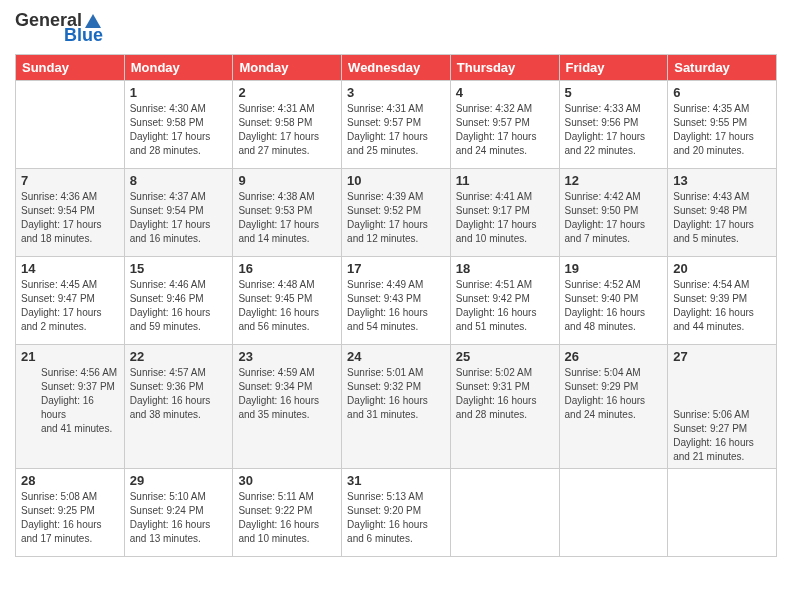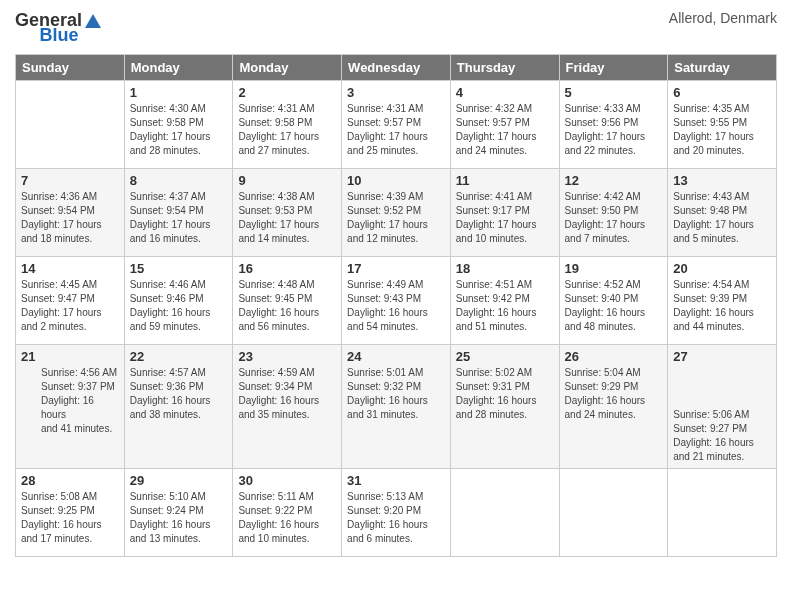--- a/index.html
+++ b/index.html
@@ -47,21 +47,21 @@
     .location {
       font-size: 14px;
       color: #555;
     }
     .calendar {
       width: 100%;
       border-collapse: collapse;
       font-size: 10.5px;
     }
     .calendar thead th {
-      background-color: #737373;
+      background-color: #ef4444;
       color: #fff;
       text-align: left;
       padding: 5px 6px;
       font-size: 13px;
       font-weight: bold;
       border: 1px solid #ccc;
     }
     .calendar tbody td {
       vertical-align: top;
       border: 1px solid #ccc;
@@ -90,32 +90,31 @@
     .empty-cell {
       background-color: #fff;
     }
   </style>
 </head>
 <body>
 
 <div class="page">
   <div class="header">
     <div class="logo">
-      <div style="display:flex;flex-direction:column;align-items:center;">
+      <div style="display:flex;flex-direction:column;align-items:flex-end;">
         <div style="display:flex;align-items:center;">
           <span class="logo-text-general">General</span>
           <svg width="20" height="20" viewBox="0 0 20 20" style="margin-left:1px;margin-top:-2px;">
             <polygon points="2,18 10,4 18,18" fill="#2a6db5"></polygon>
           </svg>
         </div>
         <span class="logo-text-blue" style="margin-top:-6px;">Blue</span>
       </div>
     </div>
     <div class="title-block">
-      <div class="location">Allerod, Denmark</div>
     </div>
   </div>
 
   <table class="calendar">
     <thead>
       <tr>
       <th>Sunday</th>
           <th>Monday</th>
           <th>Monday</th>
           <th>Wednesday</th>

